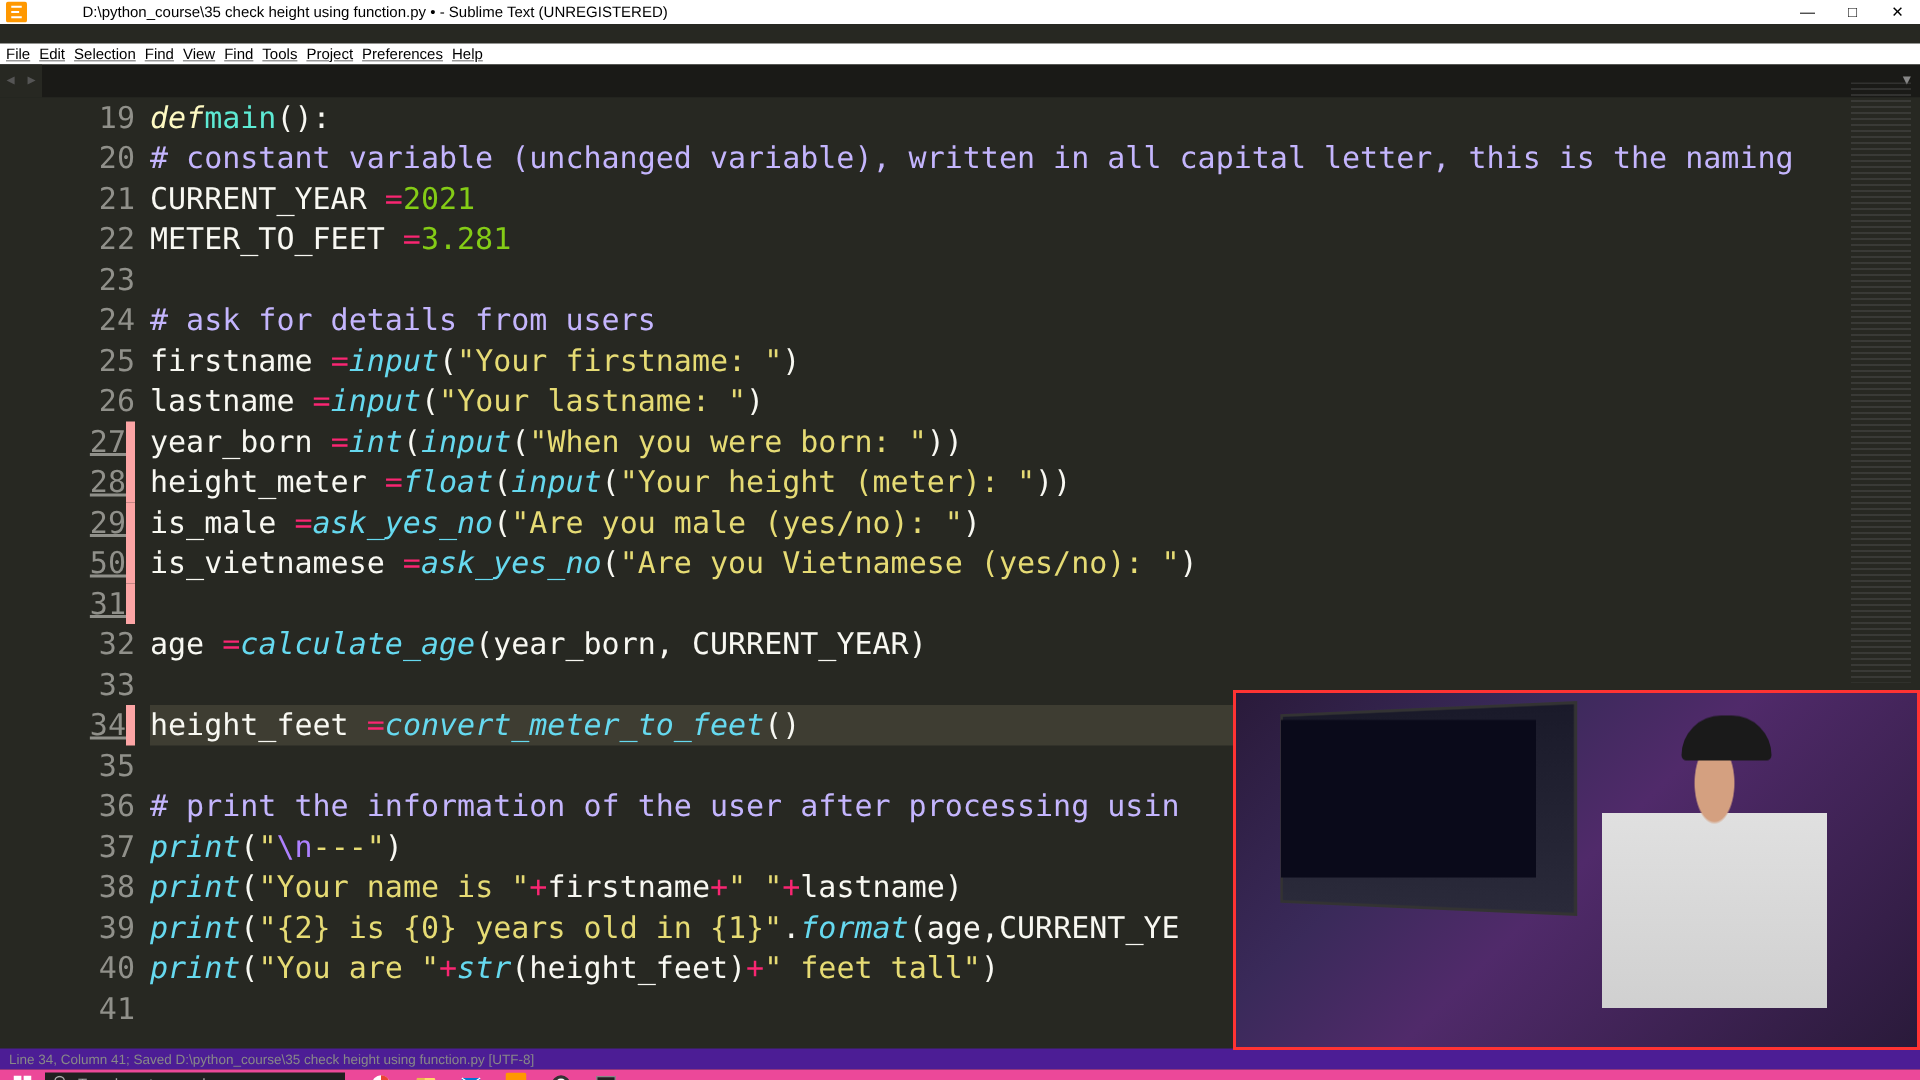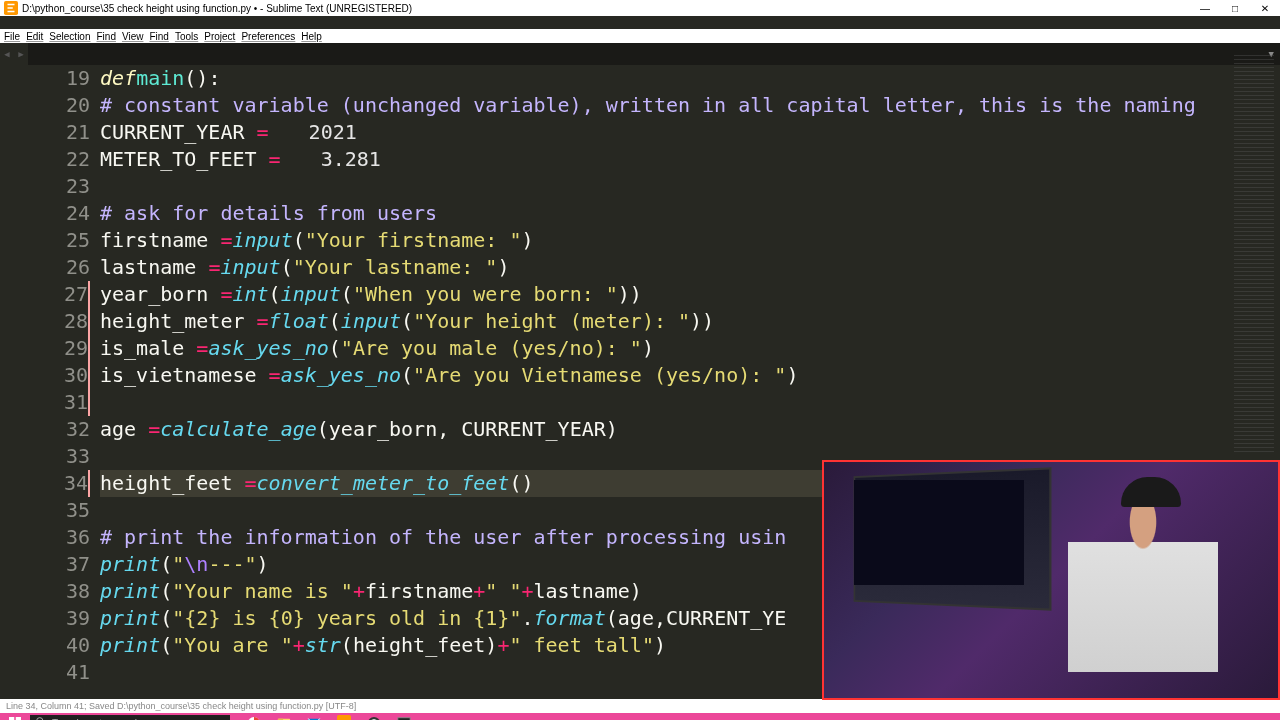--- a/index.html
+++ b/index.html
@@ -12,20 +12,21 @@
   position: relative;
 }
 .titlebar {
   height: 16px;
   background: #ffffff;
   display: flex;
   align-items: center;
   font-size: 10px;
   font-family: "Segoe UI", sans-serif;
   color: #000;
+  gap: 33px;
 }
 .titlebar .icon { width: 14px; height: 14px; margin: 0 4px; display: inline-flex; align-items: center; justify-content: center; }
 .titlebar .ttext { flex: 1; }
 .winctl { display: flex; height: 100%; }
 .winctl div { width: 30px; display: flex; align-items: center; justify-content: center; font-size: 10px; }
 .menubar {
   height: 14px;
   background: #ffffff;
   display: flex;
   align-items: center;
@@ -67,44 +68,44 @@
 .gutter {
   width: 48px;
   text-align: right;
   padding-right: 6px;
   color: #90908a;
   font-size: 20px;
   line-height: 27px;
   padding-top: 0;
 }
 .gutter .ln { height: 27px; display: flex; align-items: center; justify-content: flex-end; }
-.gutter .ln.modified { border-right: 2px solid #fca5a5; }
+.gutter .ln.modified { border-right: 6px solid #fca5a5; text-decoration: underline; }
 .code {
   flex: 1;
   font-size: 20px;
   line-height: 27px;
   color: #f8f8f2;
   padding-left: 4px;
   white-space: pre;
 }
 .code .row { height: 27px; display: flex; align-items: center; }
 .code .row.cursor { background: #3e3d32; }
 .kw { color: #fef9c3; font-style: italic; }
 .fn { color: #5eead4; }
 .call { color: #66d9ef; font-style: italic; }
 .op { color: #f92672; }
 .str { color: #e6db74; }
-.num { color: #e5e5e5; margin-left: 40px; }
+.num { color: #84cc16; }
 .cmt { color: #c4b5fd; }
 .esc { color: #ae81ff; }
 .pn { color: #f8f8f2; }
 .id { color: #f8f8f2; }
 .statusbar {
   height: 14px;
-  background: #ffffff;
+  background: #4c1d95;
   color: #888;
   font-size: 9px;
   font-family: "Segoe UI", sans-serif;
   padding-left: 6px;
   display: flex;
   align-items: center;
 }
 .taskbar {
   height: 20px;
   background: #ec4899;
@@ -227,21 +228,21 @@
       <div class="ln">20</div>
       <div class="ln">21</div>
       <div class="ln">22</div>
       <div class="ln">23</div>
       <div class="ln">24</div>
       <div class="ln">25</div>
       <div class="ln">26</div>
       <div class="ln modified">27</div>
       <div class="ln modified">28</div>
       <div class="ln modified">29</div>
-      <div class="ln modified">30</div>
+      <div class="ln modified">50</div>
       <div class="ln modified">31</div>
       <div class="ln">32</div>
       <div class="ln">33</div>
       <div class="ln modified">34</div>
       <div class="ln">35</div>
       <div class="ln">36</div>
       <div class="ln">37</div>
       <div class="ln">38</div>
       <div class="ln">39</div>
       <div class="ln">40</div>

